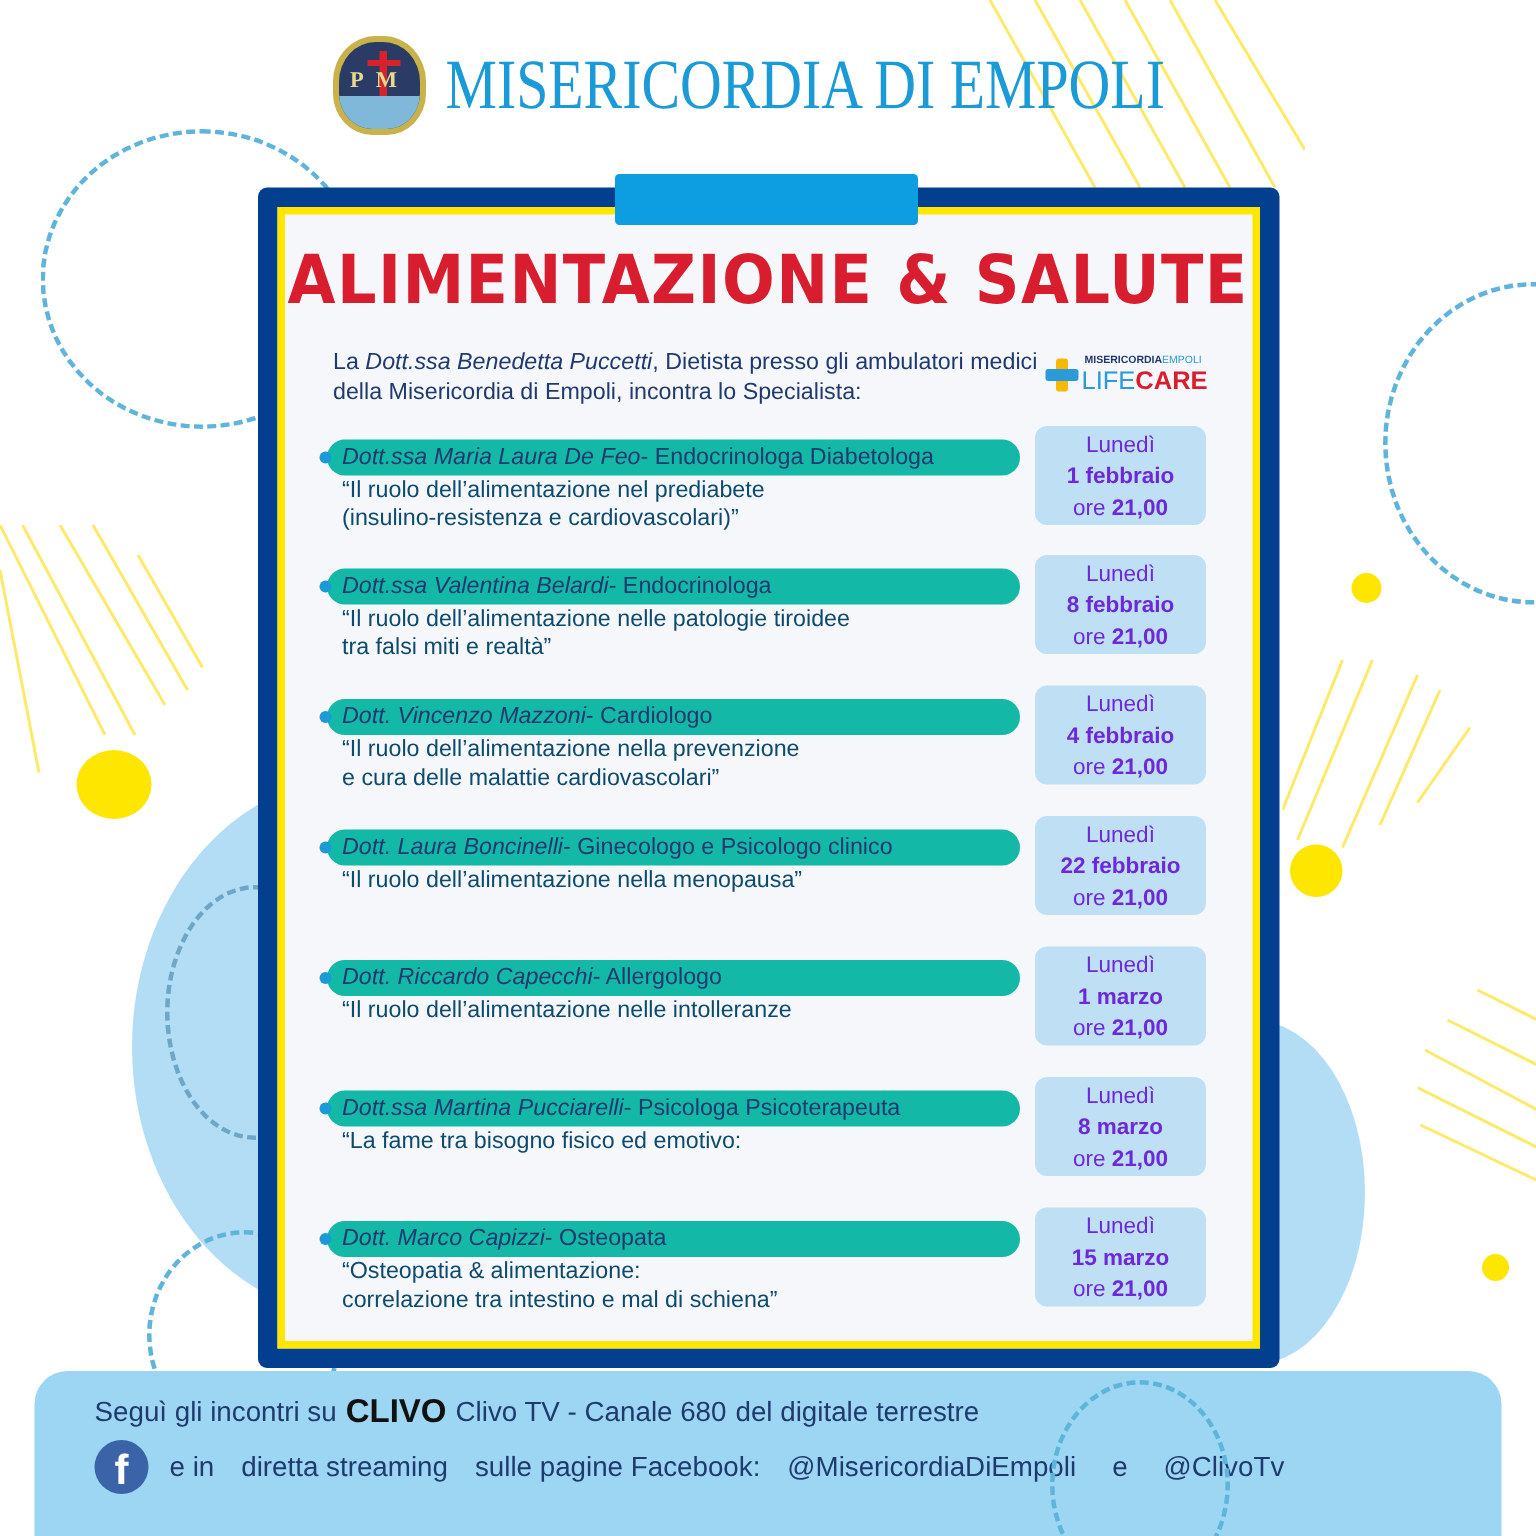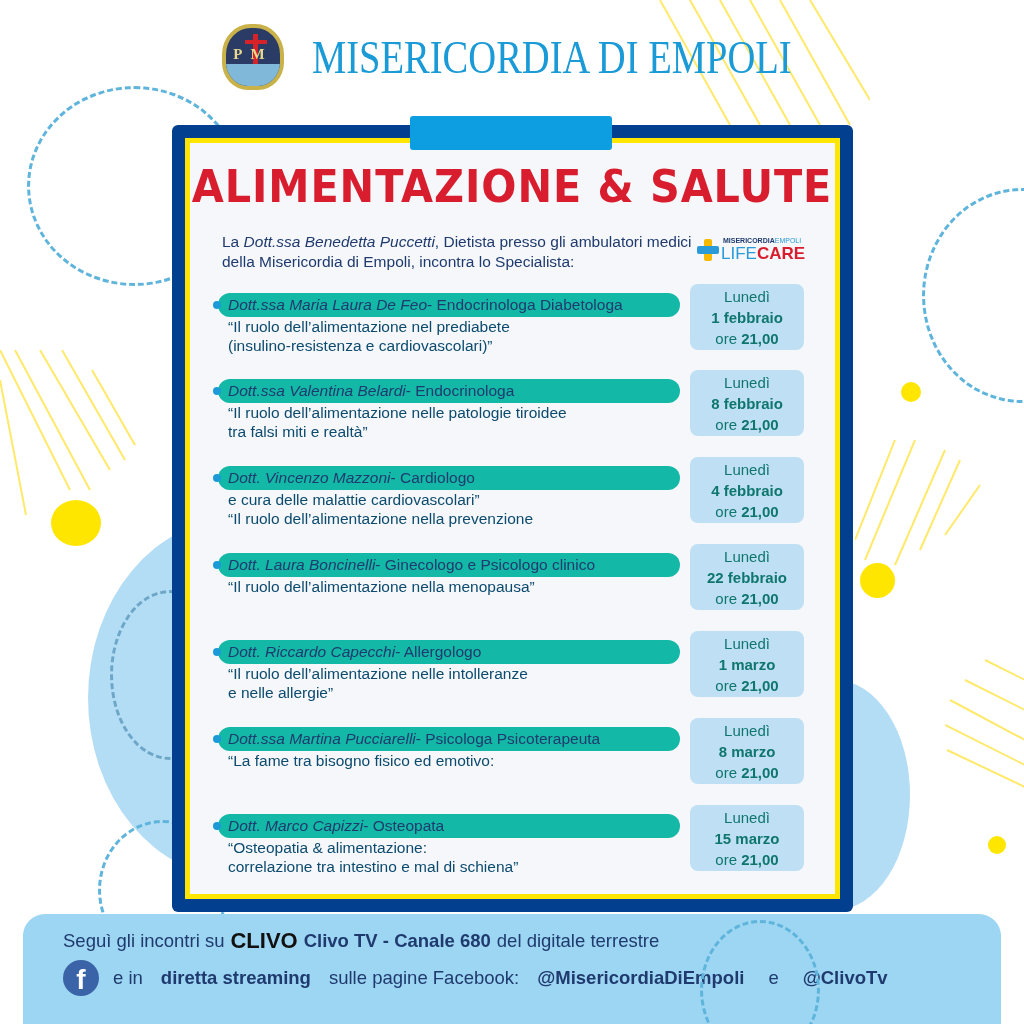--- a/index.html
+++ b/index.html
@@ -5,21 +5,21 @@
   * { box-sizing: border-box; margin: 0; padding: 0; }
   html, body { width: 1024px; height: 1024px; overflow: hidden; background: #ffffff; }
   body { position: relative; font-family: "Liberation Sans", "DejaVu Sans", sans-serif; color: #1f3a6e; }
 
   .deco { position: absolute; pointer-events: none; }
   .dashed-circle { border: 3px dashed #5fb4dc; border-radius: 50%; }
   .blob { background: #b3ddf5; border-radius: 50%; }
   .dot { background: #ffe600; border-radius: 50%; }
 
   
-  .header { position: absolute; top: 22px; left: 222px; height: 70px; display: flex; align-items: center; gap: 28px; }
+  .header { position: absolute; top: 22px; left: 222px; height: 70px; display: flex; align-items: center; gap: 13px; }
   .crest { width: 62px; height: 66px; border-radius: 46% 46% 42% 42%; background: #2a3c66; border: 4px solid #c9b24a; position: relative; overflow: hidden; }
   .crest .cross-v { position: absolute; left: 27px; top: 6px; width: 5px; height: 30px; background: #d8222a; }
   .crest .cross-h { position: absolute; left: 19px; top: 12px; width: 22px; height: 4px; background: #d8222a; }
   .crest .letters { position: absolute; top: 18px; left: 0; right: 0; text-align: center; font-family: "Liberation Serif", serif; color: #e9d98c; font-size: 15px; font-weight: bold; letter-spacing: 8px; }
   .crest .bottom { position: absolute; left: 0; right: 0; bottom: 0; height: 22px; background: #7fb8d8; }
   .org-name { font-family: "Liberation Serif", "DejaVu Serif", serif; font-size: 47px; color: #1a9ad6; letter-spacing: 0px; transform: scaleX(0.82); transform-origin: left center; white-space: nowrap; font-weight: normal; }
 
   
   .board { position: absolute; left: 172px; top: 125px; width: 681px; height: 787px; background: #023f8e; border-radius: 6px; }
   .board-tab { position: absolute; left: 410px; top: 116px; width: 202px; height: 34px; background: #0c9ee0; border-radius: 3px; z-index: 3; }
@@ -39,31 +39,31 @@
   .lifecare .big { position: absolute; left: 24px; top: 9px; font-size: 17px; white-space: nowrap; }
   .lifecare .big .life { color: #2a9ad8; }
   .lifecare .big .care { color: #d81e2e; font-weight: bold; }
 
   
   .event { position: absolute; left: 212px; width: 600px; height: 80px; z-index: 4; }
   .speaker-bar { position: absolute; left: 6px; top: 0; width: 462px; height: 24px; background: #14b8a6; border-radius: 12px; display: flex; align-items: center; padding-left: 10px; font-size: 15.5px; color: #1f3a6e; white-space: nowrap; }
   .speaker-bar .bullet { position: absolute; left: -5px; top: 8px; width: 8px; height: 8px; border-radius: 50%; background: #1a9ad6; }
   .speaker-bar .name { font-style: italic; }
   .topic { position: absolute; left: 16px; top: 24px; width: 440px; font-size: 15.5px; line-height: 19px; color: #0c4a6e; }
-  .datebox { position: absolute; left: 478px; top: -9px; width: 114px; height: 66px; background: #bfe0f4; border-radius: 8px; text-align: center; font-size: 15px; line-height: 21px; color: #0f766e; padding-top: 2px; }
+  .datebox { position: absolute; left: 478px; top: -9px; width: 114px; height: 66px; background: #bfe0f4; border-radius: 8px; text-align: center; font-size: 15px; line-height: 21px; color: #6d28d9; padding-top: 2px; }
   .datebox .d { font-weight: bold; display: block; }
   .datebox b { font-weight: bold; }
 
   
   .footer { position: absolute; left: 23px; top: 914px; width: 978px; height: 110px; background: #9dd6f2; border-radius: 22px 22px 0 0; z-index: 5; }
   .footer-line1 { position: absolute; left: 40px; top: 14px; font-size: 18.5px; color: #1f3a6e; white-space: nowrap; display: flex; align-items: center; gap: 6px; }
   .clivo-logo { font-size: 22px; font-weight: bold; color: #111; letter-spacing: 0; }
   .footer-line2 { position: absolute; left: 40px; top: 46px; font-size: 18.5px; color: #1f3a6e; white-space: nowrap; display: flex; align-items: center; gap: 14px; }
   .fb-icon { width: 36px; height: 36px; border-radius: 50%; background: #3b63a8; color: #fff; font-weight: bold; font-size: 28px; display: flex; align-items: flex-end; justify-content: center; overflow: hidden; line-height: 32px; }
-  .footer b { font-weight: bold; }
+  .footer b { font-weight: normal; }
 </style>
 </head>
 <body>
 
 <div class="deco dashed-circle" style="left:27px;top:86px;width:215px;height:200px;"></div>
 <div class="deco dashed-circle" style="left:922px;top:188px;width:200px;height:215px;"></div>
 <div class="deco blob" style="left:88px;top:518px;width:300px;height:360px;"></div>
 <div class="deco blob" style="left:760px;top:680px;width:150px;height:230px;"></div>
 <div class="deco dashed-circle" style="left:110px;top:590px;width:120px;height:170px;border-color:#6ea6c8;"></div>
 <div class="deco dashed-circle" style="left:98px;top:820px;width:130px;height:140px;"></div>
@@ -165,22 +165,22 @@
   <div class="datebox"><span>Lunedì</span><span class="d">8 febbraio</span><span>ore </span><b>21,00</b></div>
 </div>
 
 <div class="event" style="top:466px;">
   <div class="speaker-bar">
       <span class="bullet"></span>
       <span class="name">Dott. Vincenzo Mazzoni</span>
       <span> - Cardiologo</span>
     </div>
   <div class="topic">
+      <div>“Il ruolo dell’alimentazione nella prevenzione</div>
       <div>e cura delle malattie cardiovascolari”</div>
-      <div>“Il ruolo dell’alimentazione nella prevenzione</div>
     </div>
   <div class="datebox"><span>Lunedì</span><span class="d">4 febbraio</span><span>ore </span><b>21,00</b></div>
 </div>
 
 <div class="event" style="top:553px;">
   <div class="speaker-bar">
       <span class="bullet"></span>
       <span class="name">Dott. Laura Boncinelli</span>
       <span> - Ginecologo e Psicologo clinico</span>
     </div>
@@ -192,21 +192,20 @@
 </div>
 
 <div class="event" style="top:640px;">
   <div class="speaker-bar">
       <span class="bullet"></span>
       <span class="name">Dott. Riccardo Capecchi</span>
       <span> - Allergologo</span>
     </div>
   <div class="topic">
       <div>“Il ruolo dell’alimentazione nelle intolleranze</div>
-      <div>e nelle allergie”</div>
     </div>
   <div class="datebox"><span>Lunedì</span><span class="d">1 marzo</span><span>ore </span><b>21,00</b></div>
 </div>
 
 <div class="event" style="top:727px;">
   <div class="speaker-bar">
       <span class="bullet"></span>
       <span class="name">Dott.ssa Martina Pucciarelli</span>
       <span> - Psicologa Psicoterapeuta</span>
     </div>

